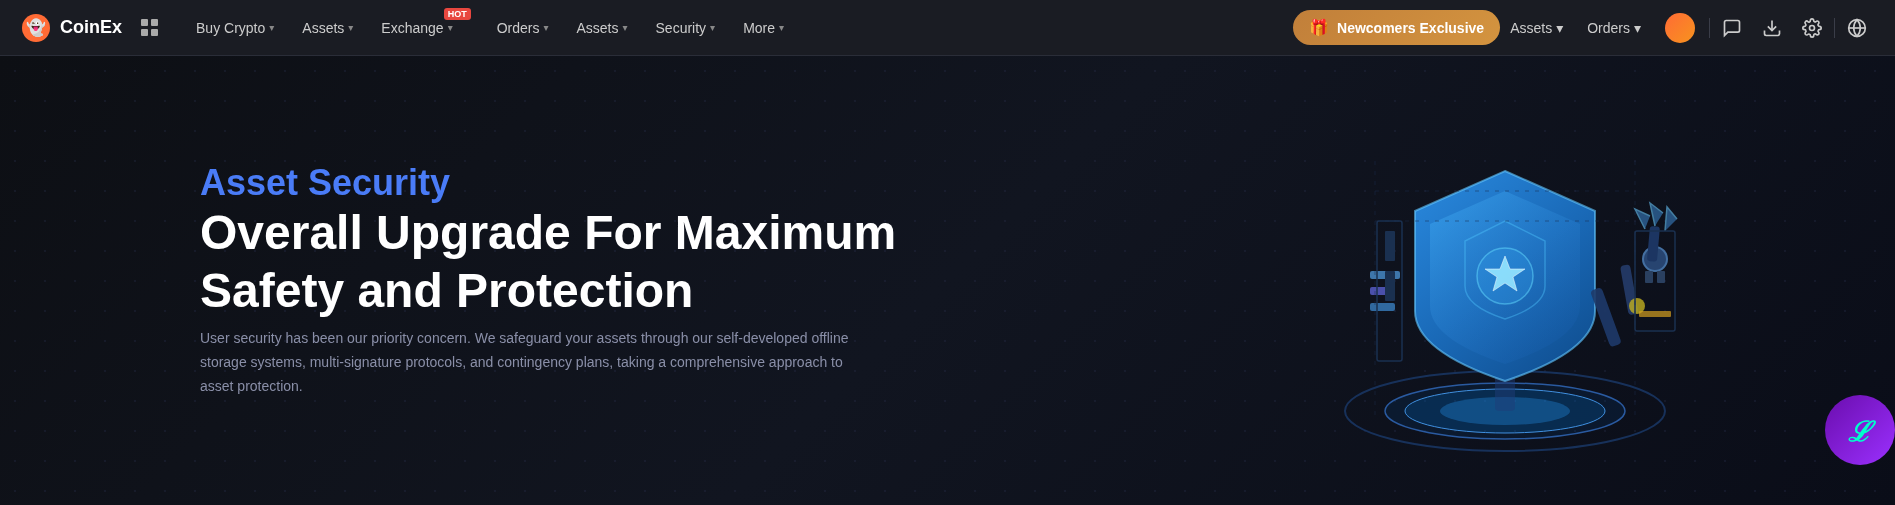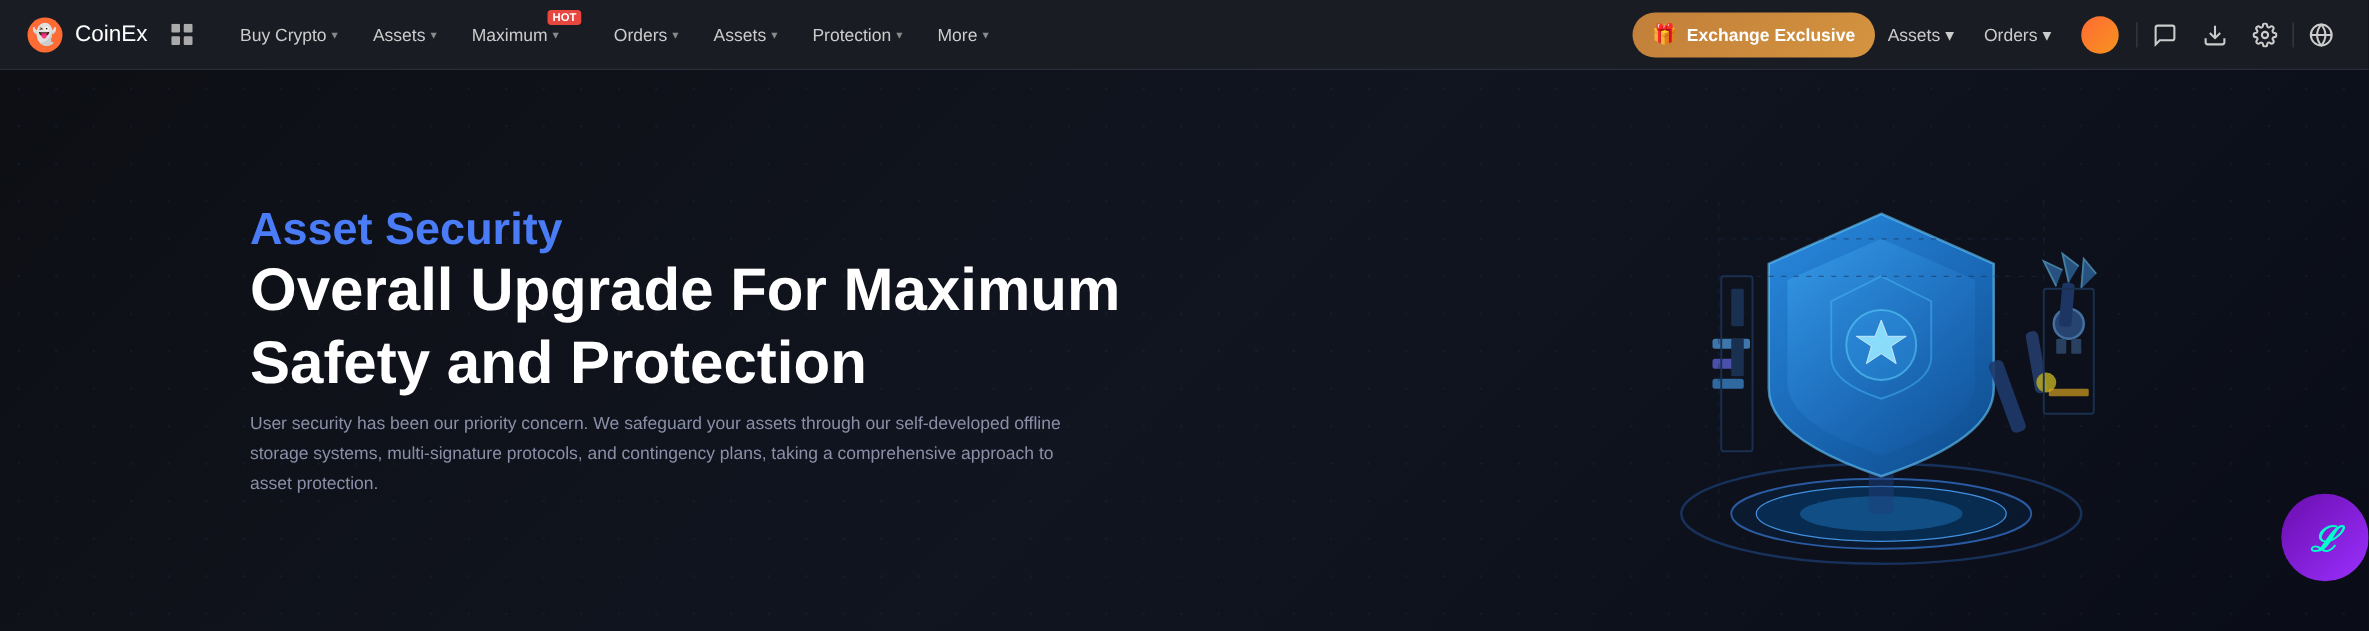--- a/index.html
+++ b/index.html
@@ -32,21 +32,21 @@
       gap: 8px;
       margin-right: 12px;
     }
     .nav-logo-icon {
       width: 32px;
       height: 32px;
     }
     .nav-logo-text {
       color: #fff;
       font-size: 18px;
-      font-weight: 400;
+      font-weight: 700;
     }
     .nav-grid-icon {
       width: 32px;
       height: 32px;
       display: flex;
       align-items: center;
       justify-content: center;
       margin-right: 16px;
       cursor: pointer;
     }
@@ -256,45 +256,45 @@
   <div class="nav-items">
     <div class="nav-item">
       <span>Buy Crypto</span>
       <span class="chevron">▾</span>
     </div>
     <div class="nav-item">
       <span>Assets</span>
       <span class="chevron">▾</span>
     </div>
     <div class="nav-item" style="position:relative;padding-right:30px;">
-      <span>Maximum</span>
+      <span>Exchange</span>
       <span class="chevron">▾</span>
       <span class="hot-badge">HOT</span>
     </div>
     <div class="nav-item">
       <span>Orders</span>
       <span class="chevron">▾</span>
     </div>
     <div class="nav-item">
       <span>Assets</span>
       <span class="chevron">▾</span>
     </div>
     <div class="nav-item">
-      <span>Protection</span>
+      <span>Security</span>
       <span class="chevron">▾</span>
     </div>
     <div class="nav-item">
       <span>More</span>
       <span class="chevron">▾</span>
     </div>
   </div>
 
   <button class="newcomers-btn">
     <span class="gift-icon">🎁</span>
-    <span>Exchange Exclusive</span>
+    <span>Newcomers Exclusive</span>
   </button>
 
   <div class="nav-right">
     <div class="nav-right-item">
       <span>Assets</span>
       <span class="chevron">▾</span>
     </div>
     <div class="nav-right-item">
       <span>Orders</span>
       <span class="chevron">▾</span>

